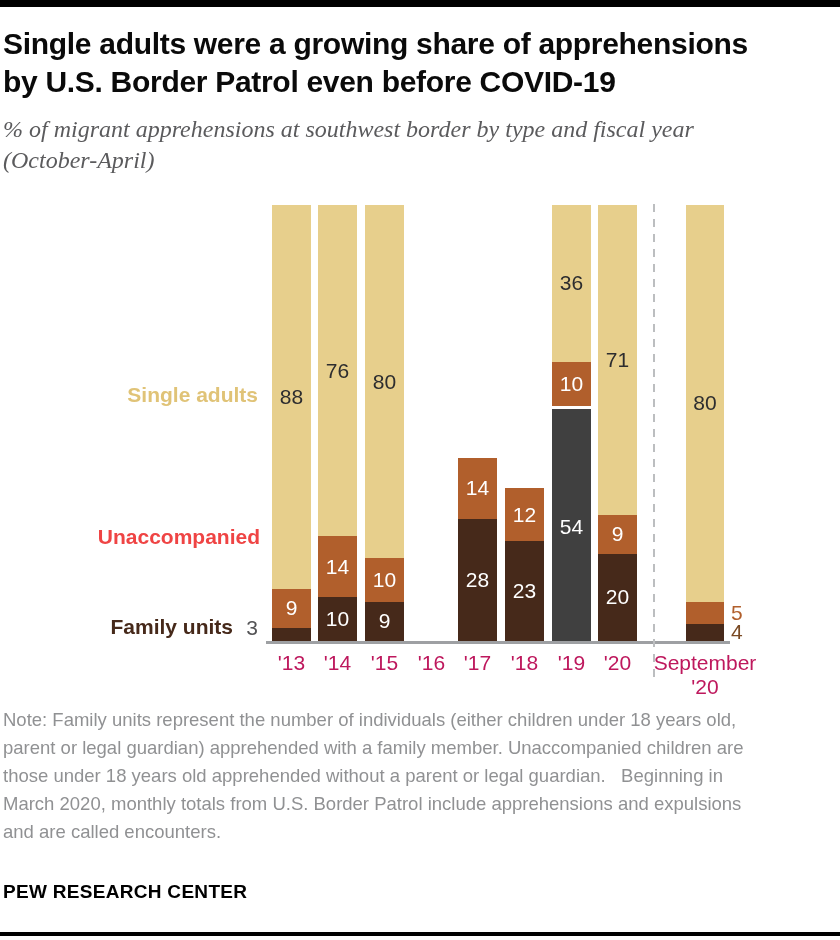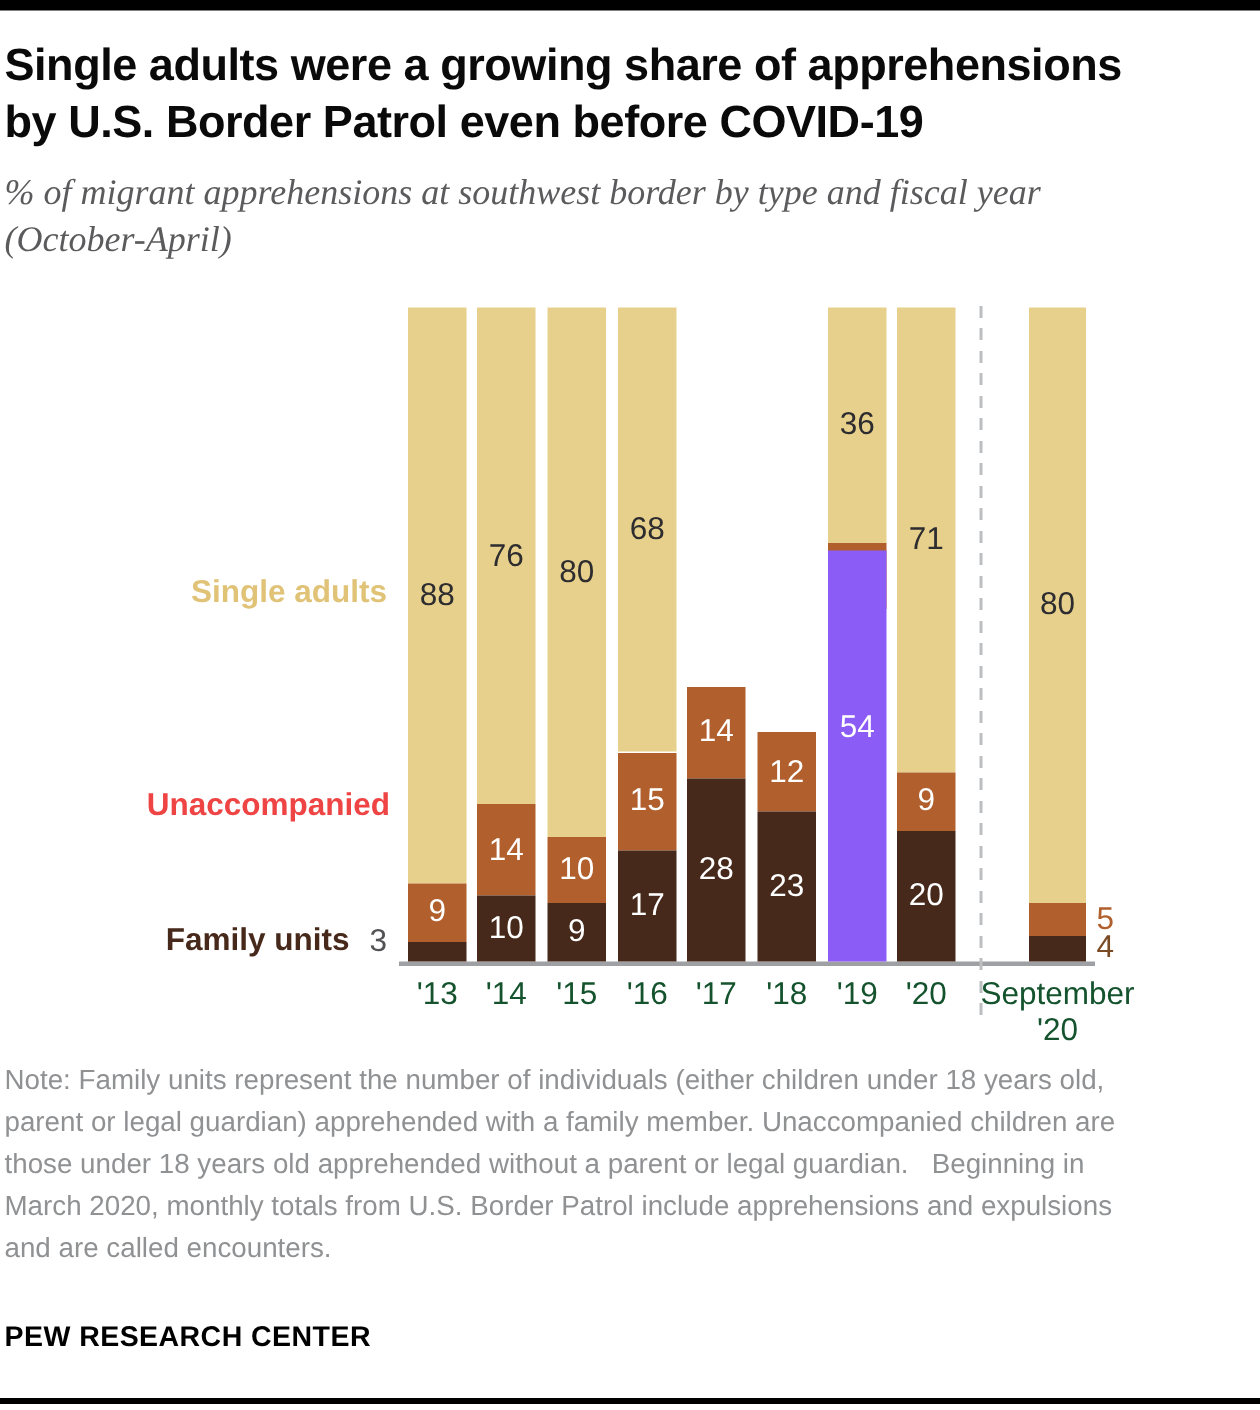--- a/index.html
+++ b/index.html
@@ -25,21 +25,21 @@
     background-image:repeating-linear-gradient(180deg,#bcbec0 0px,#bcbec0 8px,transparent 8px,transparent 15px);
   }
   .bar { position:absolute; }
   .seg { position:absolute; left:0; width:100%; }
   .seg-label {
     position:absolute; left:-8px; right:-8px; text-align:center;
     font-size:21px; line-height:22px;
   }
   .tick {
     position:absolute; width:110px; text-align:center;
-    font-size:21px; line-height:24px; color:#14532d;
+    font-size:21px; line-height:24px; color:#be185d;
   }
   .legend-label { position:absolute; font-weight:700; font-size:21px; line-height:25px; }
   .legend-single { left:0; width:258px; top:384px; text-align:right; line-height:22px; }
   .legend-unacc  { left:0; width:260px; top:524px; text-align:right; }
   .legend-family { left:0; width:233px; top:616px; text-align:right; line-height:22px; }
   .float-label { position:absolute; font-size:21px; line-height:22px; }
   .note {
     position:absolute; left:3px; top:706px; width:836px;
     font-size:18.5px; line-height:28px; color:#909193; white-space:pre;
   }
@@ -104,31 +104,20 @@
           <div class="seg-label" style="top: 165.58px; color: rgb(45, 45, 47);">80</div>
         </div>
         <div class="seg" style="bottom: 39.24px; height: 43.6px; background: rgb(177, 95, 44);">
           <div class="seg-label" style="top: 10.8px; color: rgb(255, 255, 255);">10</div>
         </div>
         <div class="seg" style="bottom: 0px; height: 39.24px; background: rgb(70, 41, 26);">
           <div class="seg-label" style="top: 8.62px; color: rgb(255, 255, 255);">9</div>
         </div>
       </div>
       <div class="tick" style="left: 329.5px; top: 651px;">'15</div>
-      <div class="bar" style="left: 412px; top: 205px; width: 39px; height: 436px;">
-        <div class="seg" style="top: 0px; height: 296.48px; background: rgb(231, 207, 140);">
-          <div class="seg-label" style="top: 137.24px; color: rgb(45, 45, 47);">68</div>
-        </div>
-        <div class="seg" style="bottom: 74.12px; height: 65.4px; background: rgb(177, 95, 44);">
-          <div class="seg-label" style="top: 21.7px; color: rgb(255, 255, 255);">15</div>
-        </div>
-        <div class="seg" style="bottom: 0px; height: 74.12px; background: rgb(70, 41, 26);">
-          <div class="seg-label" style="top: 26.06px; color: rgb(255, 255, 255);">17</div>
-        </div>
-      </div>
       <div class="tick" style="left: 376.5px; top: 651px;">'16</div>
       <div class="bar" style="left: 458px; top: 205px; width: 39px; height: 436px;">
         <div class="seg" style="bottom: 122.08px; height: 61.04px; background: rgb(177, 95, 44);">
           <div class="seg-label" style="top: 19.52px; color: rgb(255, 255, 255);">14</div>
         </div>
         <div class="seg" style="bottom: 0px; height: 122.08px; background: rgb(70, 41, 26);">
           <div class="seg-label" style="top: 50.04px; color: rgb(255, 255, 255);">28</div>
         </div>
       </div>
       <div class="tick" style="left: 422.5px; top: 651px;">'17</div>
@@ -141,21 +130,21 @@
         </div>
       </div>
       <div class="tick" style="left: 469.5px; top: 651px;">'18</div>
       <div class="bar" style="left: 552px; top: 205px; width: 39px; height: 436px;">
         <div class="seg" style="top: 0px; height: 156.96px; background: rgb(231, 207, 140);">
           <div class="seg-label" style="top: 67.48px; color: rgb(45, 45, 47);">36</div>
         </div>
         <div class="seg" style="bottom: 235.44px; height: 43.6px; background: rgb(177, 95, 44);">
           <div class="seg-label" style="top: 10.8px; color: rgb(255, 255, 255);">10</div>
         </div>
-        <div class="seg" style="bottom: 0px; height: 274px; background: #8b5cf6;">
+        <div class="seg" style="bottom: 0px; height: 232px; background: #404040;">
           <div class="seg-label" style="top: 106.72px; color: rgb(255, 255, 255);">54</div>
         </div>
       </div>
       <div class="tick" style="left: 516.5px; top: 651px;">'19</div>
       <div class="bar" style="left: 598px; top: 205px; width: 39px; height: 436px;">
         <div class="seg" style="top: 0px; height: 309.56px; background: rgb(231, 207, 140);">
           <div class="seg-label" style="top: 143.78px; color: rgb(45, 45, 47);">71</div>
         </div>
         <div class="seg" style="bottom: 87.2px; height: 39.24px; background: rgb(177, 95, 44);">
           <div class="seg-label" style="top: 8.62px; color: rgb(255, 255, 255);">9</div>

